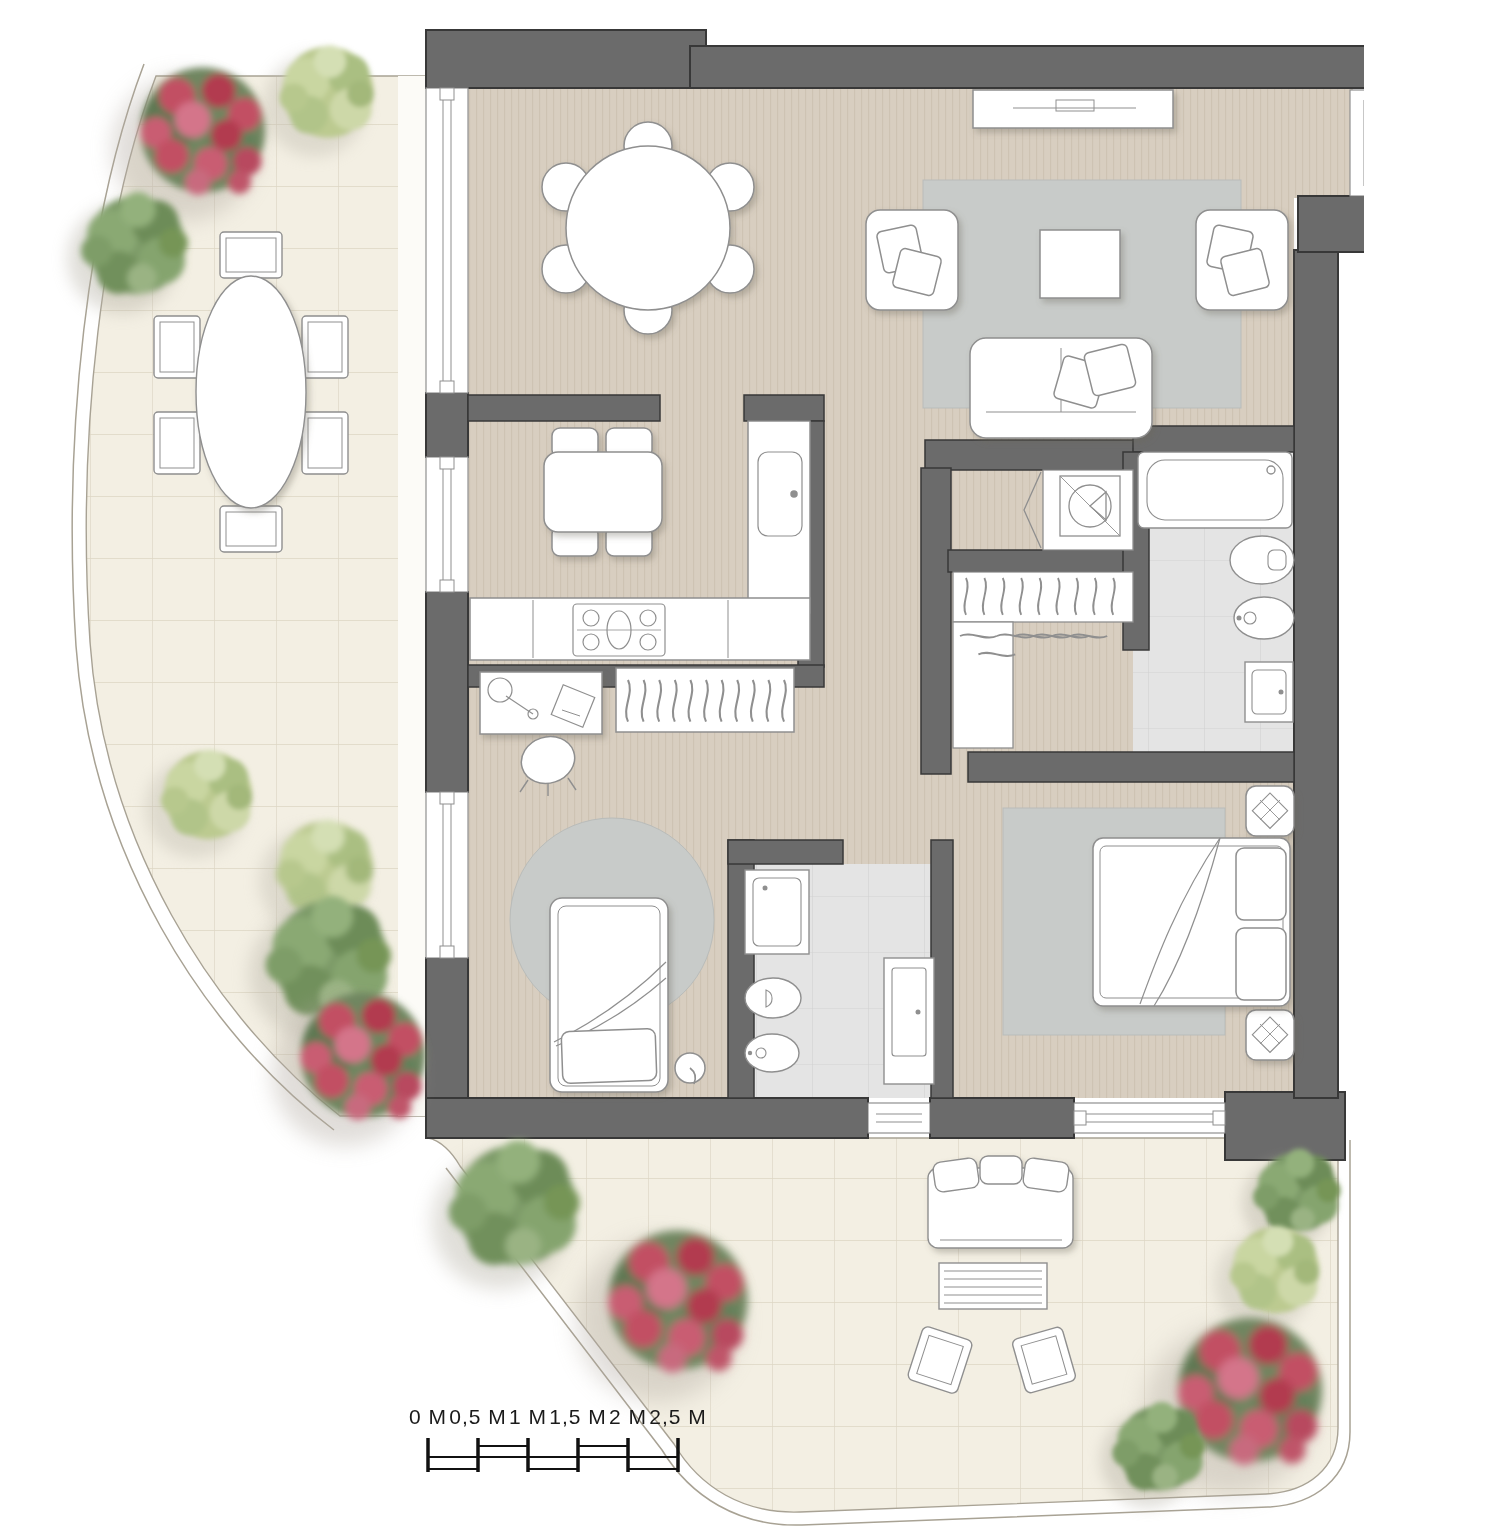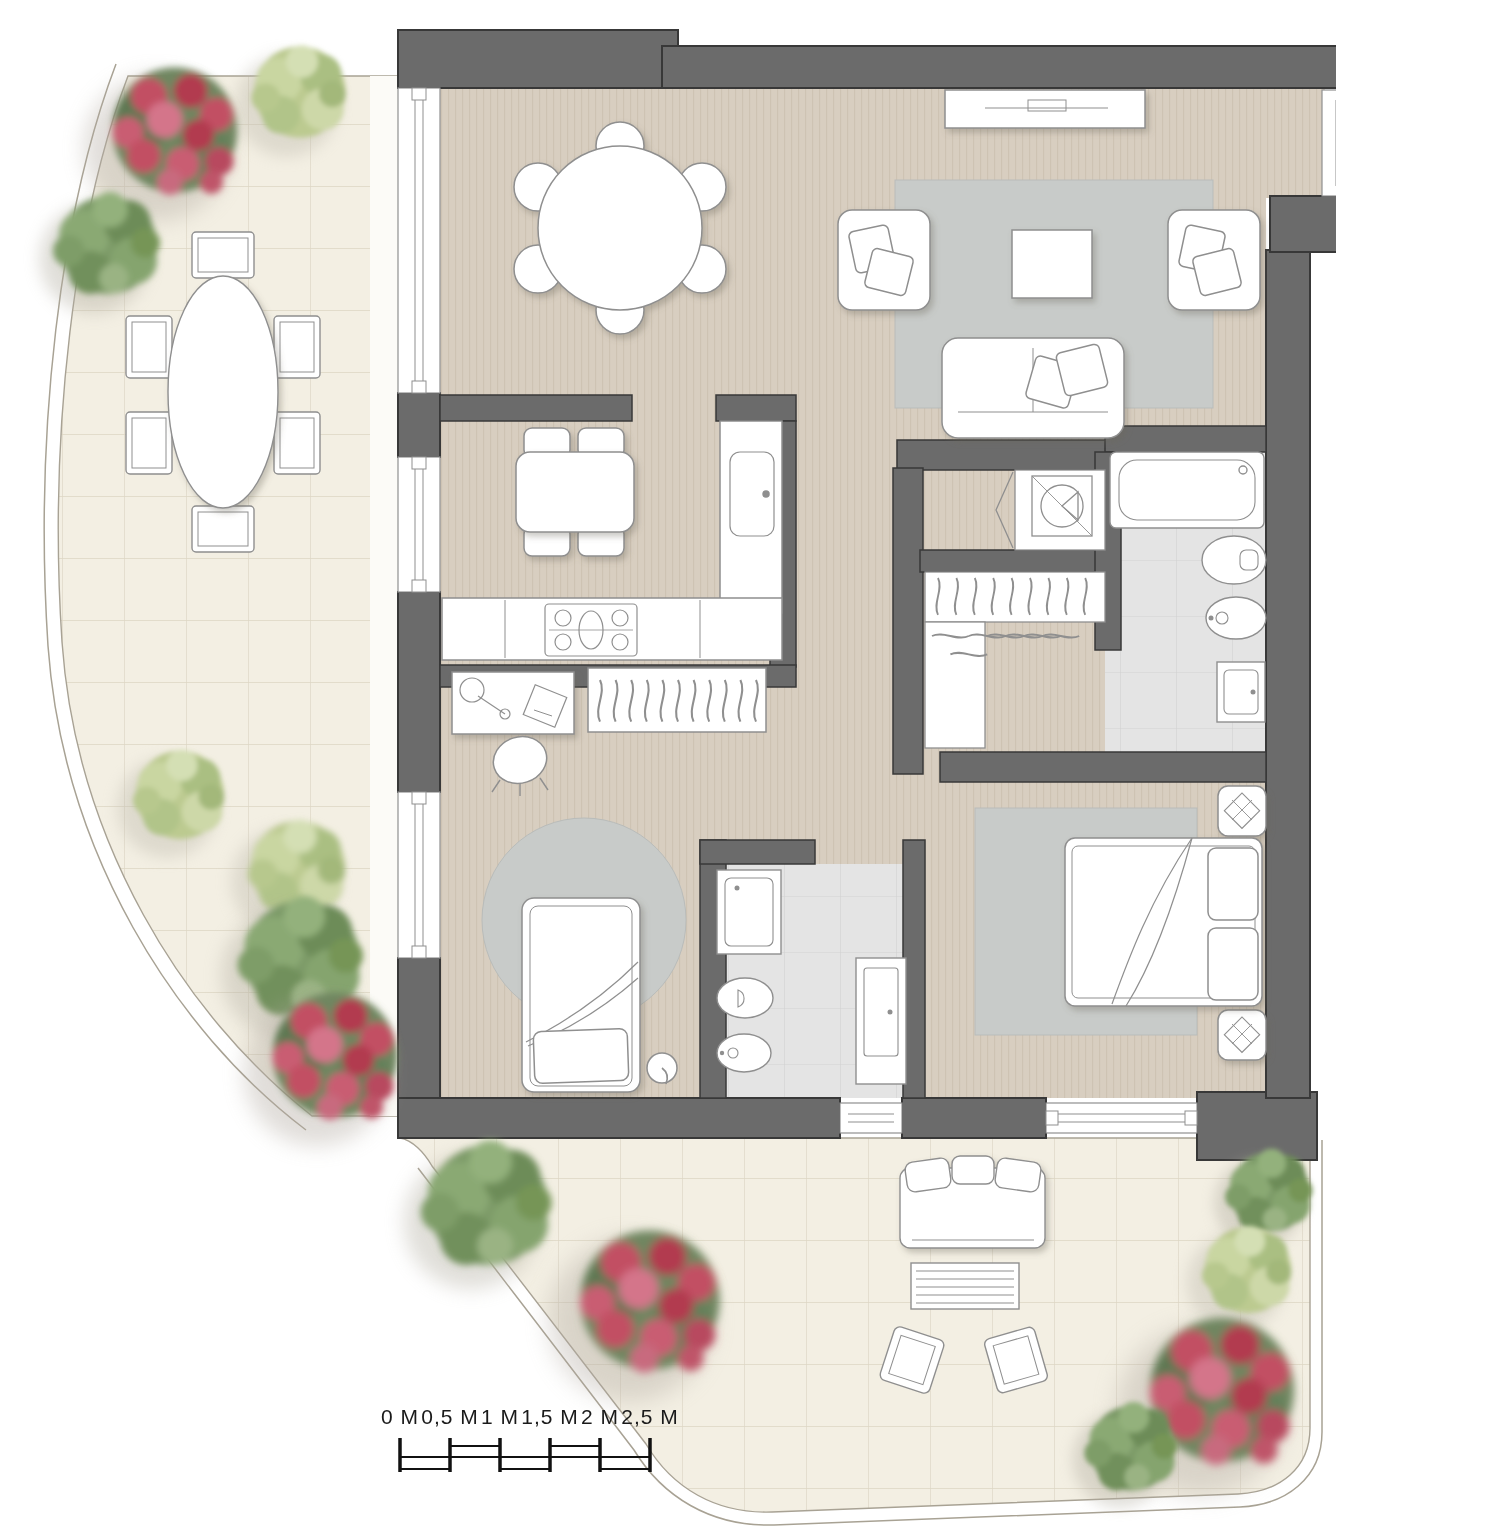--- a/index.html
+++ b/index.html
@@ -1,17 +1,17 @@
 <!DOCTYPE html>
 <html style="--c-background: #ffffff; --c-wall: #6b6b6b; --c-wall-outline: #383838; --c-wood-floor: #d8cec0; --c-wood-stripe: #c6b9a8; --c-terrace-tile: #f3efe3; --c-terrace-grid: #ddd6c4; --c-terrace-edge: #a8a294; --c-bath-tile: #e4e4e4; --c-bath-grid: #d2d2d2; --c-rug: #c8cbc9; --c-furniture-fill: #ffffff; --c-furniture-stroke: #8f8f8f; --c-entrance-arrow: #17434c; --c-plant-green: #7c9a67; --c-plant-light-green: #bcca90; --c-plant-red: #c24f63; --c-scale-text: #1a1a1a;"><head>
 <meta charset="utf-8">
 <style>
   html,body{margin:0;padding:0;background:#fff;}
   .canvas{position:relative;width:1336px;height:1537px;background:var(--c-background,#fff);overflow:hidden;
-          font-family:"Liberation Sans", sans-serif;}
+          font-family:"Liberation Sans", sans-serif;margin-left:28px;}
   svg{display:block}
   .scale-label{font-family:"Liberation Sans",sans-serif;font-size:21px;letter-spacing:1px;fill:var(--c-scale-text,#1a1a1a);}
 </style>
 </head>
 <body>
 
 <div class="canvas">
 <svg viewBox="0 0 1488 1537" width="1488" height="1537">
   <defs>
     <pattern id="wood" width="7" height="7" patternUnits="userSpaceOnUse">

